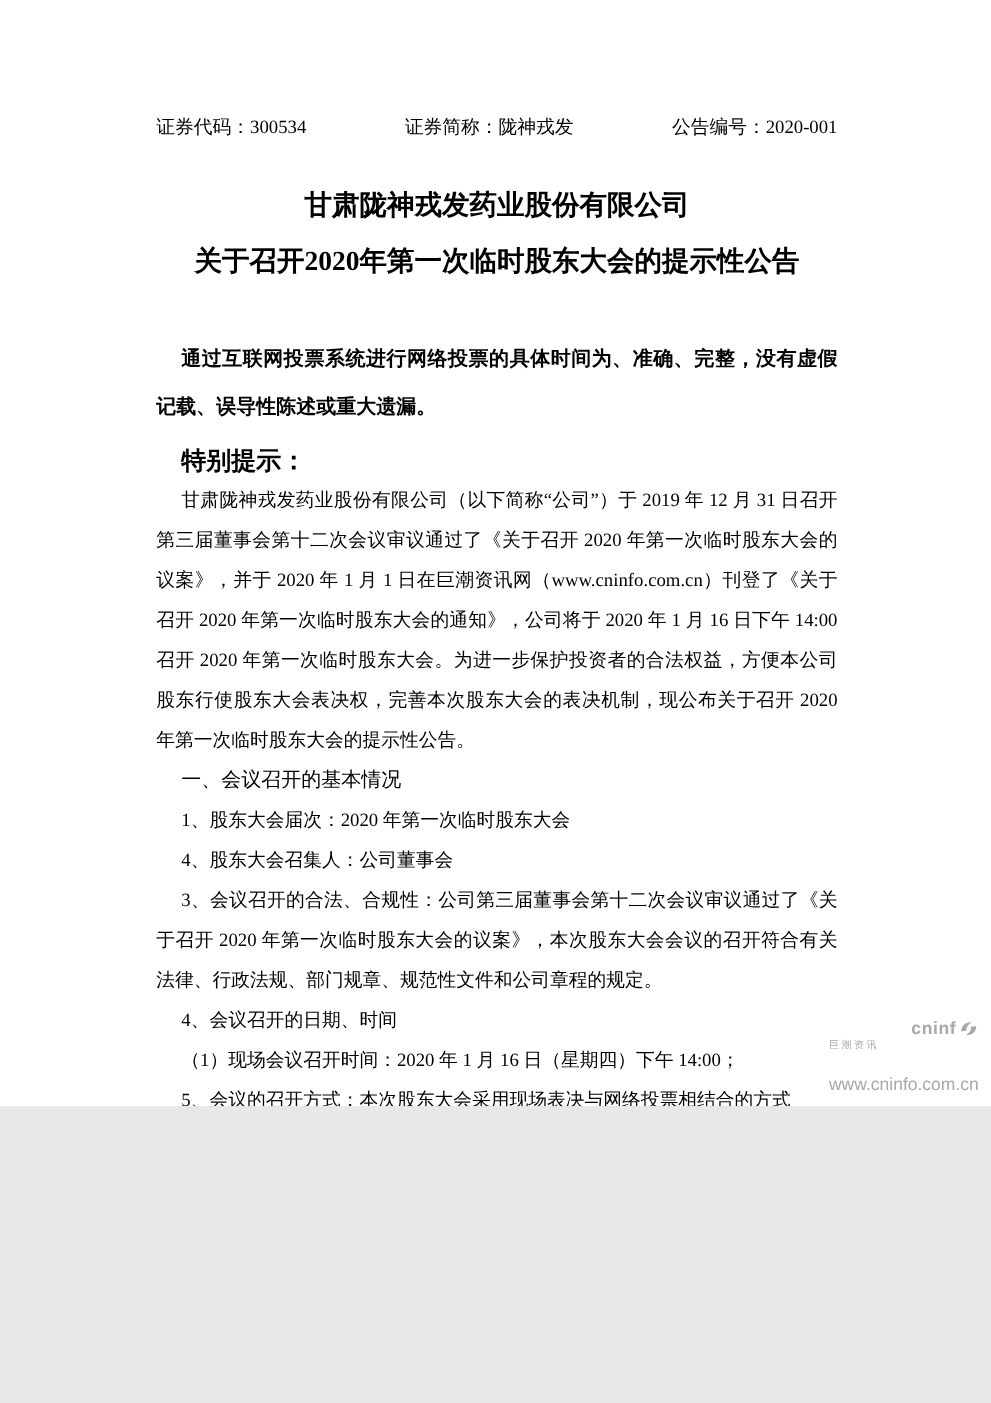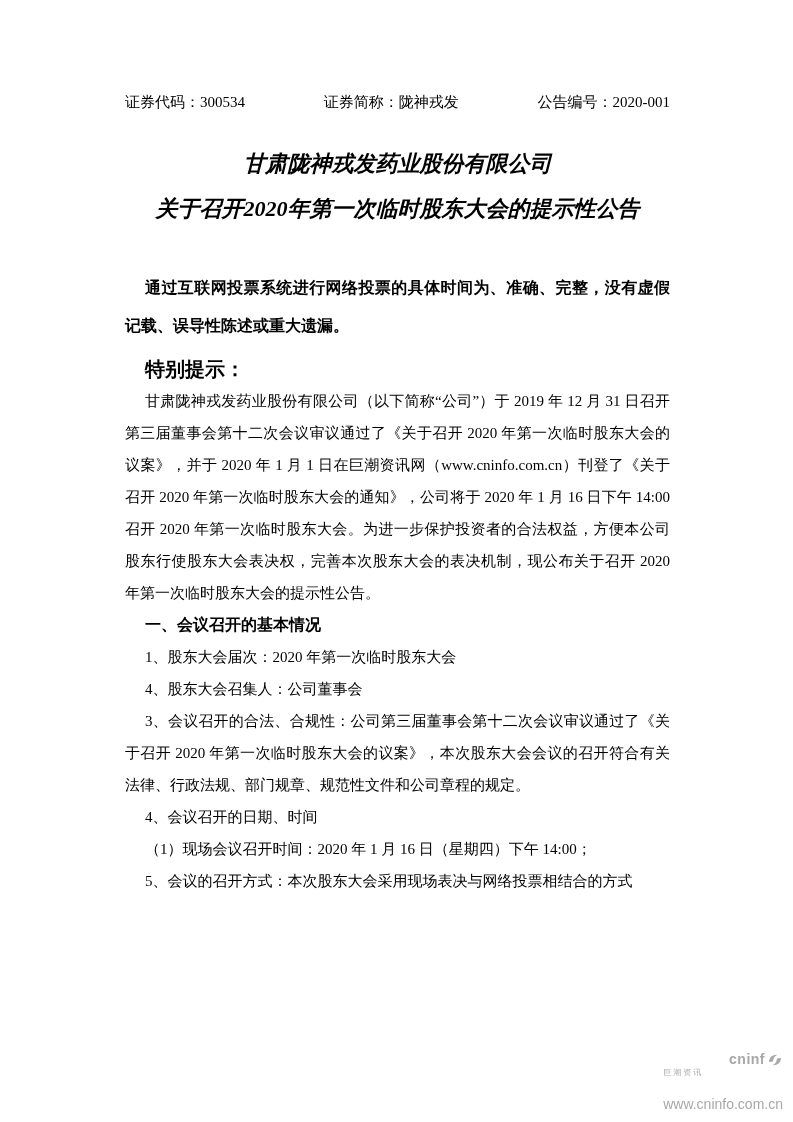--- a/index.html
+++ b/index.html
@@ -3,21 +3,21 @@
 <meta charset="utf-8">
 <style>
   html, body {
     margin: 0;
     padding: 0;
     background: #e8e8e8;
   }
   .page {
     position: relative;
     width: 793px;
-    height: 1122px;
+    height: 885px;
     margin: 0 auto;
     background: #ffffff;
     font-family: "Liberation Serif", "DejaVu Serif", serif;
     color: #000000;
     overflow: hidden;
     box-sizing: border-box;
   }
   .content {
     padding: 92px 123px 0 125px;
   }
@@ -31,21 +31,20 @@
   }
   .doc-title {
     margin: 0;
     font-size: 22px;
     font-weight: bold;
     text-align: center;
     line-height: 45px;
   }
   .title-block {
     margin-bottom: 38px;
-    font-style: italic;
   }
   .declaration {
     margin: 0 0 8px 0;
     font-size: 16px;
     font-weight: bold;
     line-height: 38px;
     text-indent: 20px;
     text-align: justify;
   }
   .notice-heading {
@@ -58,21 +57,21 @@
   .body-para {
     margin: 0;
     font-size: 15px;
     line-height: 32px;
     text-indent: 20px;
     text-align: justify;
   }
   .section-heading {
     margin: 0;
     font-size: 16px;
-    font-weight: bold;
+    font-weight: normal;
     line-height: 32px;
     text-indent: 20px;
   }
   .footer-logo {
     position: absolute;
     right: 10px;
     bottom: 10px;
     color: #a8a8a8;
     font-family: "Liberation Sans", "DejaVu Sans", sans-serif;
     line-height: 1.1;

